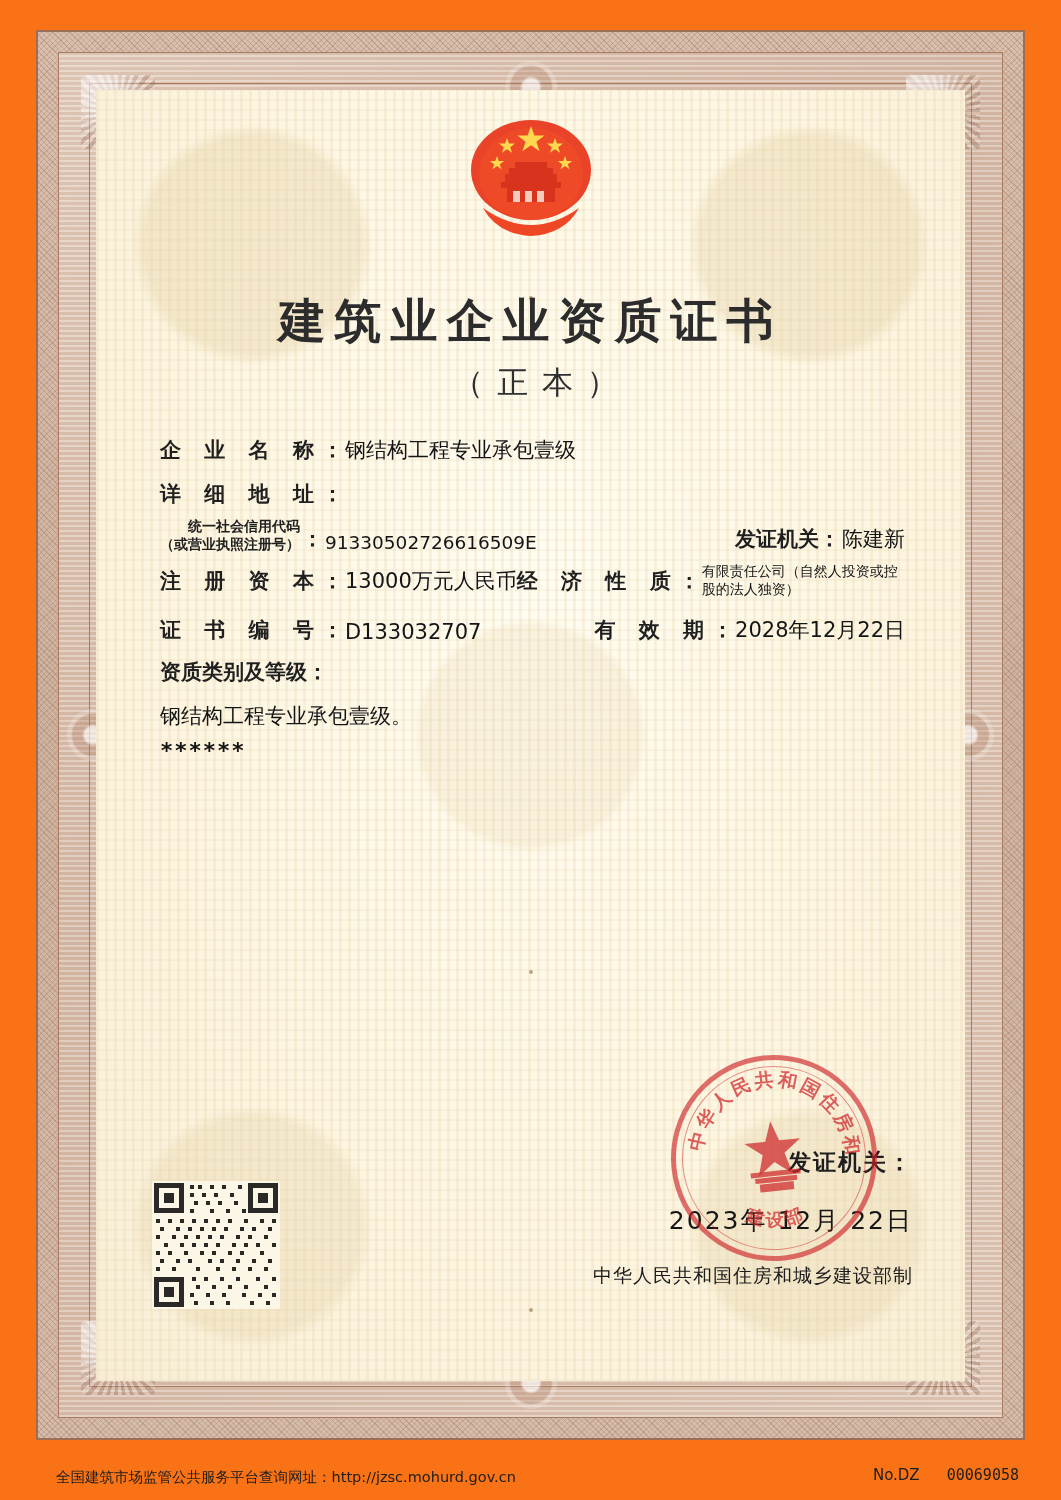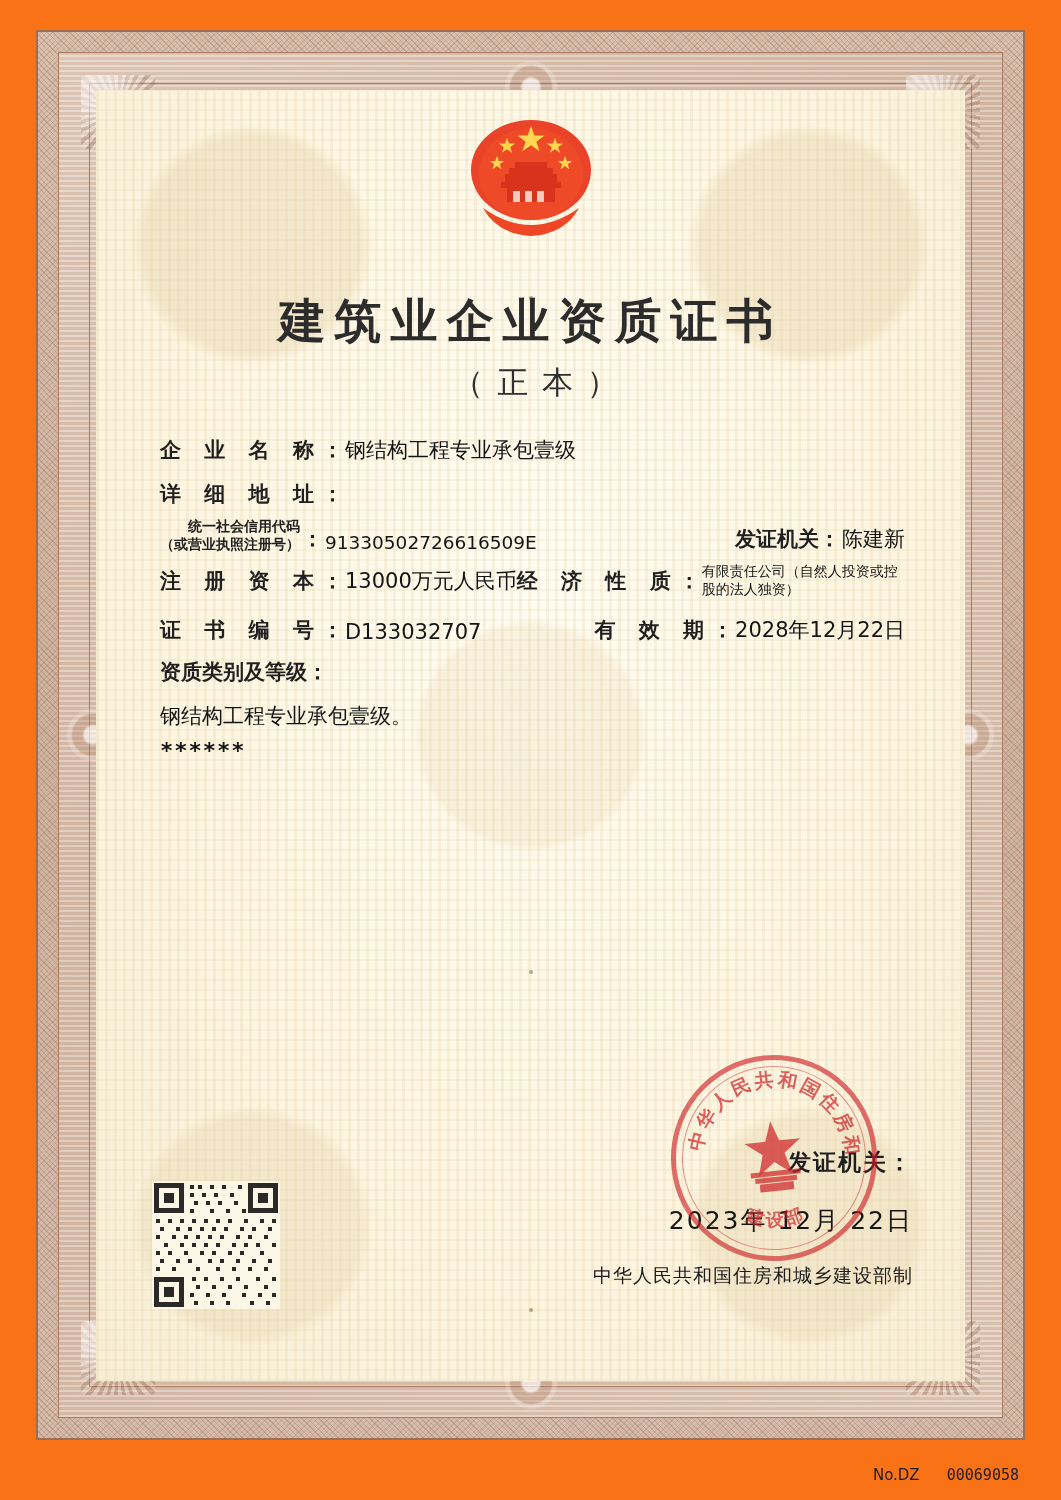--- a/index.html
+++ b/index.html
@@ -605,18 +605,19 @@
           <polygon points="41,4 48,24 69,24 52,37 58,58 41,45 24,58 30,37 13,24 34,24"></polygon>
           <rect x="16" y="54" width="50" height="5"></rect>
           <rect x="20" y="60" width="42" height="5"></rect>
           <rect x="24" y="66" width="34" height="8"></rect>
         </g>
       </svg>
     </div>
 
   </div>
 
+  <div class="footer-note">全国建筑市场监管公共服务平台查询网址：http://jzsc.mohurd.gov.cn</div>
   <div class="footer-no">
     <span class="lbl">No.DZ</span>
     &nbsp;&nbsp;<span>00069058</span>
   </div>
 
 </div>
 
 </body></html>

